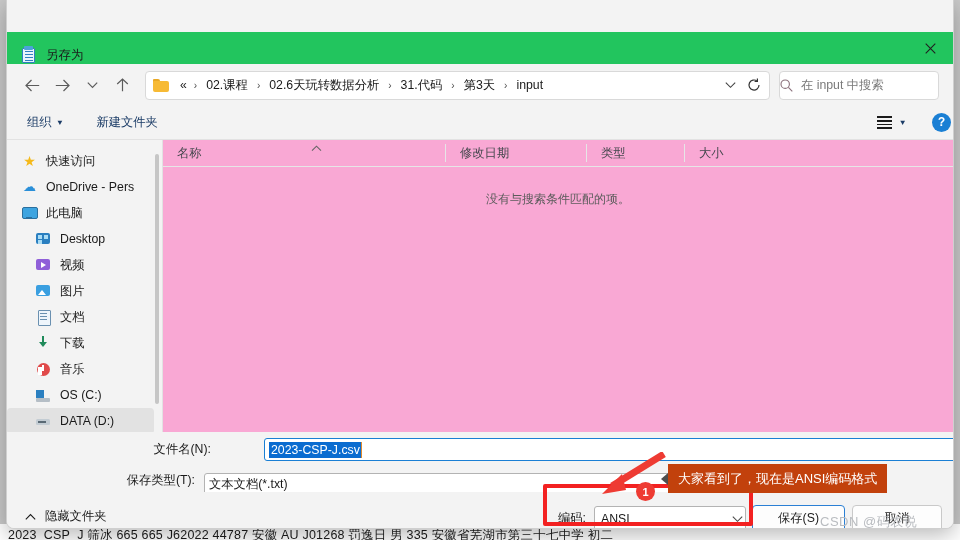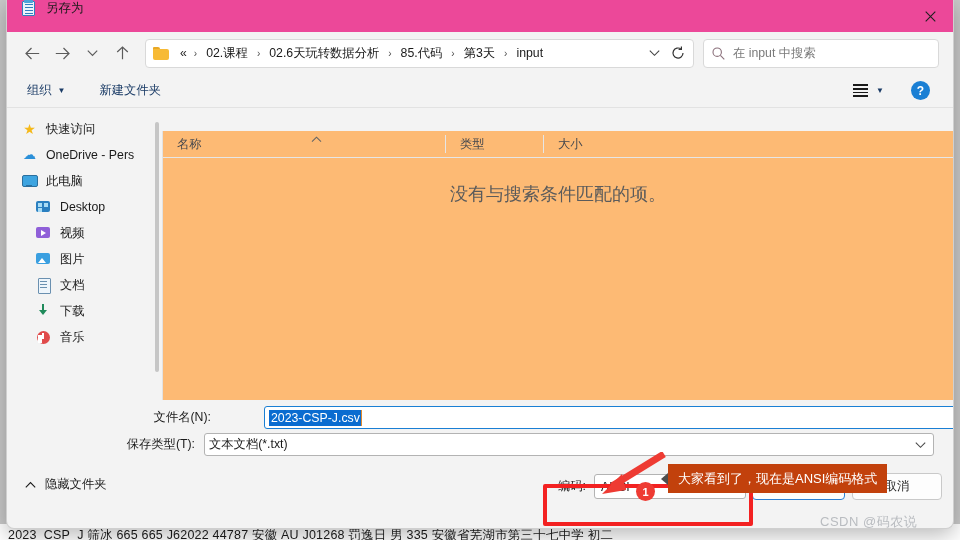--- a/index.html
+++ b/index.html
@@ -26,22 +26,22 @@
     background: #f3f3f3;
     border: 1px solid #cfcfcf;
     border-top: none;
     border-radius: 0 0 8px 8px;
     box-shadow: 0 6px 22px rgba(0,0,0,.28);
     overflow: hidden;
   }
 
   
   .titlebar {
-    position: relative; height: 32px; background: #ec4899;
-    display: flex; align-items: flex-start;
+    position: relative; height: 32px; background: #22c55e;
+    display: flex; align-items: flex-end; margin-top: 32px;
   }
   .title-icon {
     width: 16px; height: 17px; margin-left: 14px; margin-right: 9px;
     position: relative; flex: none;
   }
   .title-icon .pad {
     position: absolute; left: 1px; top: 1px; width: 13px; height: 15px;
     background: #e8f3fb; border: 1.2px solid #2f7fc0; border-radius: 1px;
   }
   .title-icon .pad::before {
@@ -100,31 +100,32 @@
   .crumb-caret {
     width: 22px; height: 26px; display: flex; align-items: center; justify-content: center;
     color: #444; flex: none;
   }
   .refresh {
     width: 26px; height: 26px; display: flex; align-items: center; justify-content: center;
     color: #333; flex: none;
   }
 
   .searchbox {
-    width: 236px; height: 29px; background: #ffffff; border: 1px solid #d9d9d9;
+    width: 160px; height: 29px; background: #ffffff; border: 1px solid #d9d9d9;
     border-radius: 4px; margin-left: 9px; display: flex; align-items: center;
-    padding: 0 8px; flex: none;
+    padding: 0 0; flex: none;
   }
   .search-ic { color: #8a6f7a; margin-right: 8px; display: flex; }
   .search-ph { font-size: 12.3px; color: #7a7a7a; white-space: nowrap; }
 
   
   .cmdbar {
-    height: 34px; display: flex; align-items: center; padding: 0 23px 0 16px;
+    height: 34px; display: flex; align-items: center; padding: 0 2px 0 16px;
     border-bottom: 1px solid #e2e2e2;
+    font-family: Liberation Mono, monospace;
   }
   .cmd-item {
     font-size: 12.3px; color: #1a3b66; display: flex; align-items: center;
     margin-right: 26px; padding: 3px 4px; border-radius: 3px;
   }
   .cmd-caret { font-size: 8px; margin-left: 6px; color: #1a3b66; }
   .cmd-spacer { flex: 1; }
   .view-btn {
     display: flex; align-items: center; gap: 8px; color: #1a1a1a; padding: 3px 5px;
   }
@@ -228,34 +229,34 @@
   .ic-drive2::after {
     content: ""; position: absolute; left: 3px; top: 8px; width: 8px; height: 1.8px;
     background: #5a6a75;
   }
 
   .sb-scroll {
     position: absolute; right: 3px; top: 14px; width: 4px; height: 250px;
     background: #c6c6c6; border-radius: 2px;
   }
 
-  .filelist { flex: 1; background: #fdba74; border-left: 1px solid #e2e2e2; position: relative; margin-top: 23px; }
+  .filelist { flex: 1; background: #f9a8d4; border-left: 1px solid #e2e2e2; position: relative; }
   .fl-sortcaret {
     position: absolute; left: 148px; top: 4px; color: #666; font-size: 9px;
   }
   .fl-header {
     display: flex; height: 27px; border-bottom: 1px solid #e6e6e6; align-items: center;
   }
   .fl-col {
     font-size: 12.3px; color: #44474d; padding-left: 14px; height: 18px;
     display: flex; align-items: center;
   }
   .fl-col + .fl-col { border-left: 1px solid #e6e6e6; }
   .fl-empty {
-    text-align: center; font-size: 18px; color: #5b5b5b; margin-top: 24px;
+    text-align: center; font-size: 12px; color: #5b5b5b; margin-top: 24px;
   }
 
   
   .formarea { height: 60px; position: relative; background: #f3f3f3; }
   .row { display: flex; align-items: center; position: absolute; }
   .row.r1 { top: 6px; left: 16px; }
   .row.r2 { top: 33px; left: 0; }
   .fl-label {
     width: 197px; text-align: right; font-size: 12.3px; color: #1a1a1a;
     padding-right: 9px;
@@ -269,21 +270,21 @@
   .combo .val { flex: 1; overflow: hidden; white-space: nowrap; }
   .combo .val.sel {
     background: #0a6cd0; color: #ffffff; padding: 1px 1px 1px 2px; display: inline-block;
     flex: none; border-right: 1.5px solid #e08a2e;
   }
   .combo .chev {
     width: 22px; display: flex; align-items: center; justify-content: center;
     color: #4a4a4a; flex: none;
   }
   #filename-combo { width: 730px; }
-  #filetype-combo { width: 730px; }
+  #filetype-combo { width: 624px; margin-top: 8px; }
 
   
   .bottombar { position: relative; height: 56px; background: #f3f3f3; }
   .hidefolders {
     position: absolute; left: 18px; top: 16px; display: flex; align-items: center;
     font-size: 12.3px; color: #1a1a1a; text-align: center;
   }
   .hidefolders .chev { margin-right: 9px; color: #1a1a1a; display: flex; }
 
   .enc-group {
@@ -380,21 +381,21 @@
 
       <div class="crumbbar">
         <div class="folder-ic"></div>
         <div class="crumbs">
           <span class="crumb lead">«</span>
           <span class="sep">›</span>
           <span class="crumb">02.课程</span>
           <span class="sep">›</span>
           <span class="crumb">02.6天玩转数据分析</span>
           <span class="sep">›</span>
-          <span class="crumb">85.代码</span>
+          <span class="crumb">31.代码</span>
           <span class="sep">›</span>
           <span class="crumb">第3天</span>
           <span class="sep">›</span>
           <span class="crumb">input</span>
         </div>
         <div class="crumb-caret">
           <svg width="11" height="8" viewBox="0 0 11 8">
               <path d="M0.8 1.6 L5.5 6.3 L10.2 1.6" stroke="currentColor" stroke-width="1.1" fill="none"></path>
             </svg>
         </div>
@@ -469,31 +470,40 @@
           <span>文档</span>
         </div>
         <div class="tree-item indent">
           <span class="ti-ic ic-down"></span>
           <span>下载</span>
         </div>
         <div class="tree-item indent">
           <span class="ti-ic ic-music"></span>
           <span>音乐</span>
         </div>
+        <div class="tree-item indent">
+          <span class="ti-ic ic-drive"></span>
+          <span>OS (C:)</span>
+        </div>
+        <div class="tree-item indent selected">
+          <span class="ti-ic ic-drive2"></span>
+          <span>DATA (D:)</span>
+        </div>
         <div class="sb-scroll"></div>
       </div>
 
       <div class="filelist">
         <div class="fl-sortcaret">
           <svg width="11" height="7" viewBox="0 0 11 7">
               <path d="M1 5.6 L5.5 1.2 L10 5.6" stroke="#666" stroke-width="1.1" fill="none"></path>
             </svg>
         </div>
         <div class="fl-header">
           <div class="fl-col" style="width:282px">名称</div>
+          <div class="fl-col" style="width:141px">修改日期</div>
           <div class="fl-col" style="width:98px">类型</div>
           <div class="fl-col" style="width:94px">大小</div>
         </div>
         <div class="fl-empty">没有与搜索条件匹配的项。</div>
       </div>
     </div>
 
     <div class="formarea">
       <div class="row r1">
         <div class="fl-label">文件名(N):</div>

